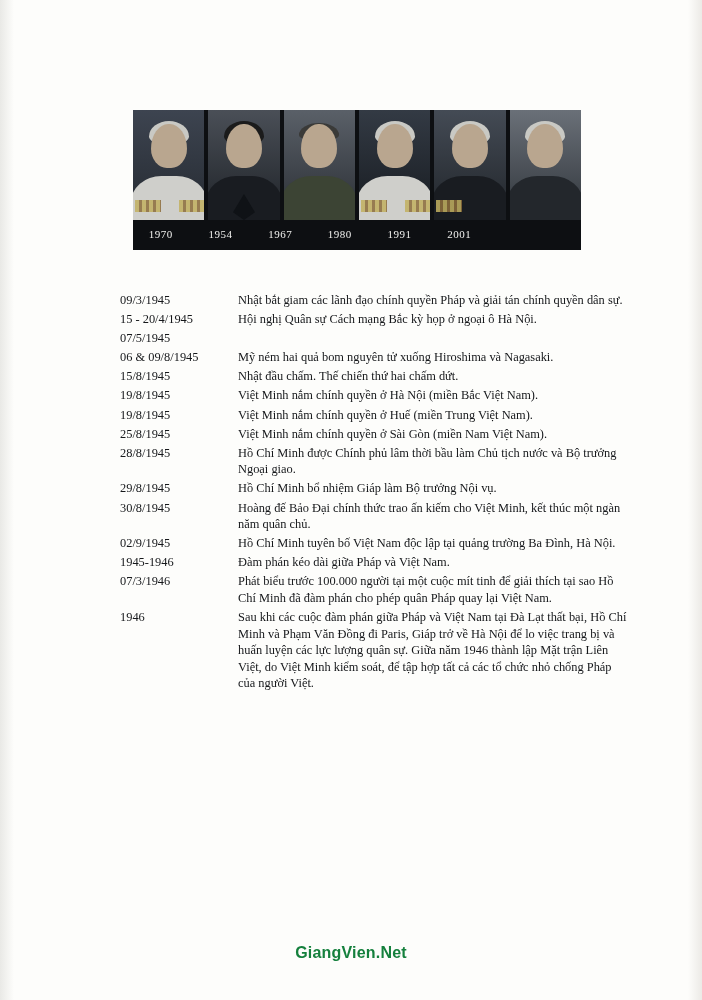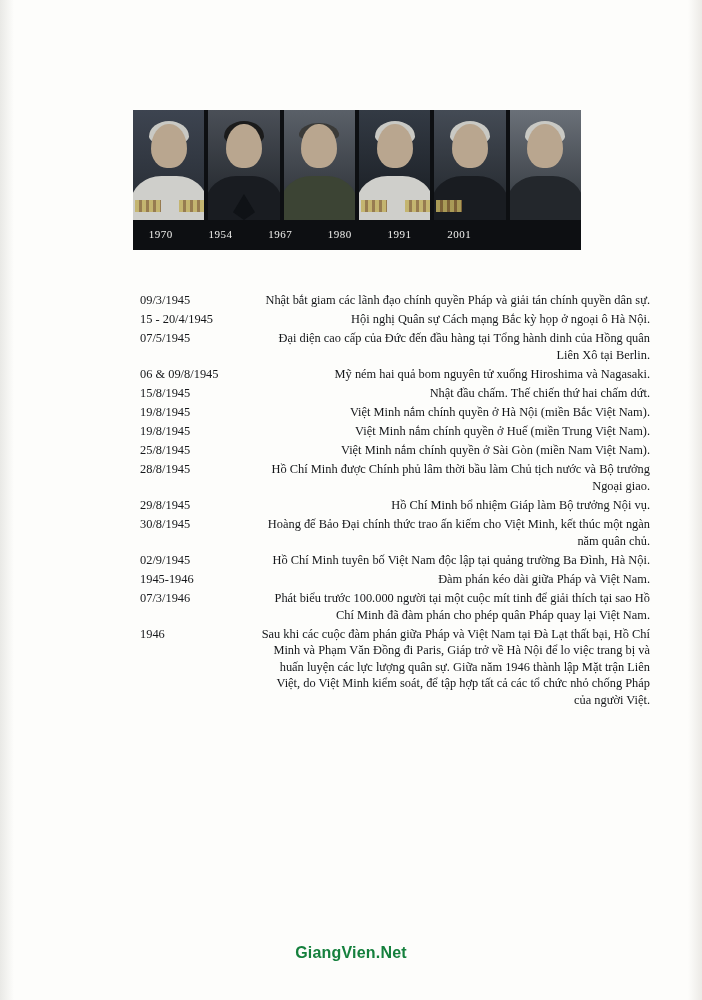--- a/index.html
+++ b/index.html
@@ -147,40 +147,39 @@
     letter-spacing: .5px;
     font-family: "Liberation Serif", serif;
   }
 
   
   .timeline {
     position: absolute;
     left: 120px;
     top: 292px;
     width: 510px;
-    margin-left: 20px;
   }
   .row {
     display: flex;
     align-items: flex-start;
     margin-bottom: 2.5px;
   }
   .date {
     flex: 0 0 118px;
     font-size: 12.4px;
     line-height: 16.6px;
     color: #15171a;
     white-space: nowrap;
   }
   .event {
     flex: 1 1 auto;
     font-size: 12.4px;
     line-height: 16.6px;
     color: #15171a;
-    text-align: right;
+    text-align: left;
   }
 
   
   .watermark {
     position: absolute;
     left: 0;
     right: 0;
     bottom: 38px;
     text-align: center;
     font-family: "Liberation Sans", sans-serif;
@@ -259,21 +258,20 @@
     <div class="row">
       <div class="date">09/3/1945</div>
       <div class="event">Nhật bắt giam các lãnh đạo chính quyền Pháp và giải tán chính quyền dân sự.</div>
     </div>
     <div class="row">
       <div class="date">15 - 20/4/1945</div>
       <div class="event">Hội nghị Quân sự Cách mạng Bắc kỳ họp ở ngoại ô Hà Nội.</div>
     </div>
     <div class="row">
       <div class="date">07/5/1945</div>
-      <div class="event">Đại diện cao cấp của Đức đến đầu hàng tại Tổng hành dinh của Hồng quân Liên Xô tại Berlin.</div>
     </div>
     <div class="row">
       <div class="date">06 &amp; 09/8/1945</div>
       <div class="event">Mỹ ném hai quả bom nguyên tử xuống Hiroshima và Nagasaki.</div>
     </div>
     <div class="row">
       <div class="date">15/8/1945</div>
       <div class="event">Nhật đầu chấm. Thế chiến thứ hai chấm dứt.</div>
     </div>
     <div class="row">

